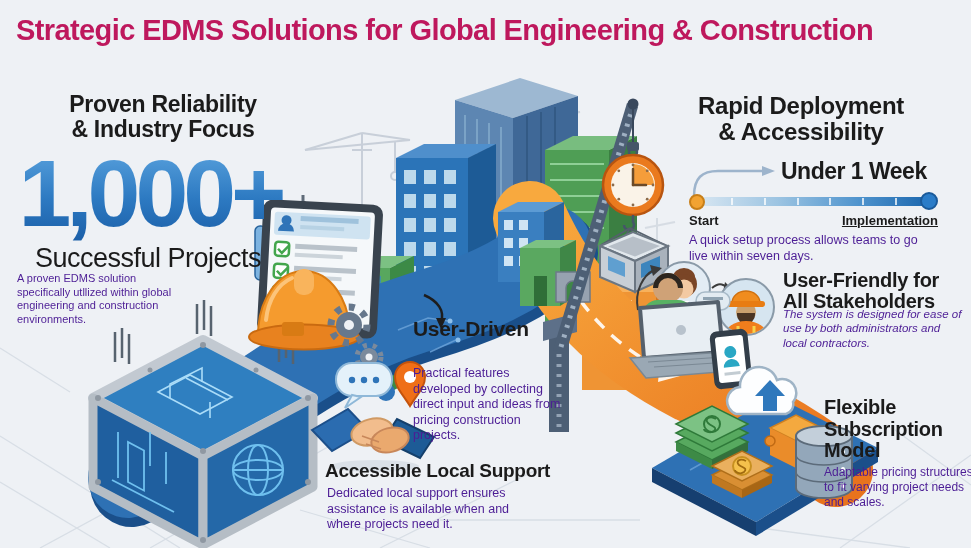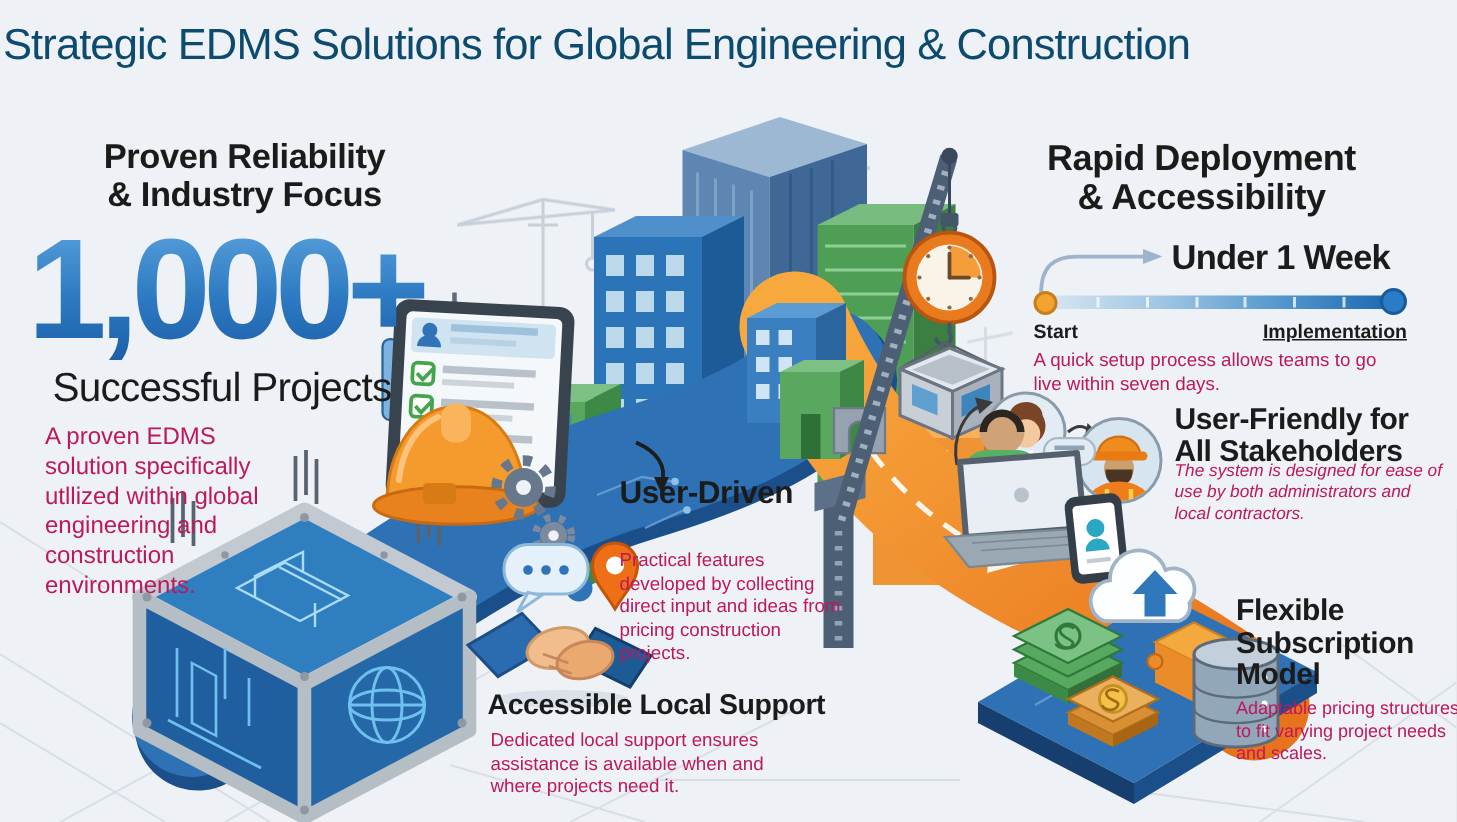--- a/index.html
+++ b/index.html
@@ -5,35 +5,35 @@
   html,body{margin:0;padding:0;background:#dfe3e8;}
   .canvas{
     position:relative;width:971px;height:548px;overflow:hidden;
     background:#eef1f5;
     font-family:"Liberation Sans","DejaVu Sans",sans-serif;
     color:#1b1b1b;
   }
   .abs{position:absolute;}
   svg{display:block;}
   .title{
-    left:2px;top:14px;width:942px;
-    font-size:29px;font-weight:normal;letter-spacing:-0.6px;color:#0c4a6e;
+    left:16px;top:14px;width:942px;
+    font-size:29px;font-weight:bold;letter-spacing:-0.6px;color:#be185d;
   }
   .h-center{text-align:center;font-weight:bold;line-height:1.08;letter-spacing:-0.3px;}
   .proven-heading{left:38px;top:92px;width:250px;font-size:23px;}
   .stat-value{
     left:0;top:146px;width:300px;text-align:center;
     font-size:95px;font-weight:bold;letter-spacing:-5px;line-height:1;
     background:linear-gradient(180deg,#5ba3de 0%,#2d7ac2 55%,#1b5fa8 100%);
     -webkit-background-clip:text;background-clip:text;color:transparent;
     -webkit-text-fill-color:transparent;
   }
   .stat-label{left:0;top:243px;width:296px;text-align:center;font-size:27px;font-weight:normal;letter-spacing:-0.5px;}
-  .body-txt{font-size:12px;line-height:1.24;color:#be185d;}
-  .proven-body{left:17px;top:282px;width:156px;font-size:16px;margin-left:13px;}
+  .body-txt{font-size:12px;line-height:1.24;color:#4c1d95;}
+  .proven-body{left:17px;top:272px;width:156px;font-size:11px;}
   .rapid-heading{left:655px;top:93px;width:292px;font-size:24px;}
   .tl-label{left:781px;top:158px;font-size:23px;font-weight:bold;letter-spacing:-0.5px;}
   .tl-arrow{left:690px;top:166px;}
   .tl-bar{
     left:696px;top:197px;width:234px;height:9px;border-radius:5px;
     background:linear-gradient(90deg,#d9e7f2 0%,#9cc4e2 35%,#4e93cd 70%,#1b66ad 100%);
   }
   .tl-tick{position:absolute;top:1px;width:2px;height:7px;background:#ffffff;opacity:.75;}
   .tl-dot{border-radius:50%;box-sizing:border-box;}
   .tl-dot-start{left:689px;top:194px;width:16px;height:16px;background:#f2a332;border:2px solid #c87f18;}

